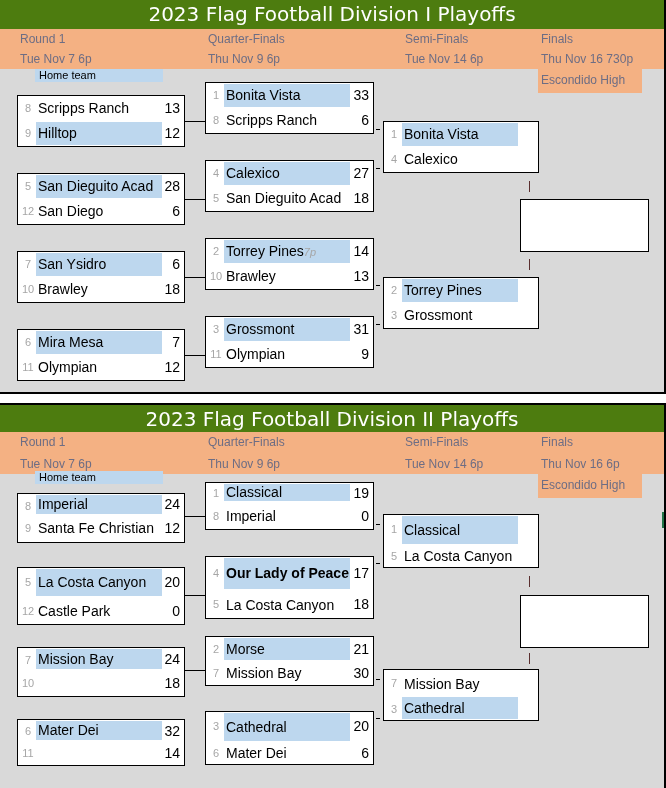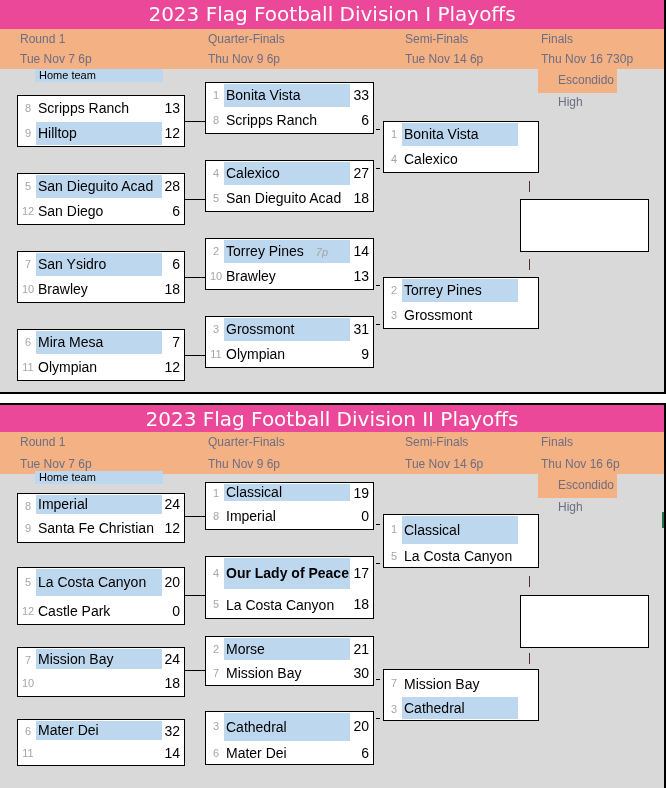--- a/index.html
+++ b/index.html
@@ -8,34 +8,34 @@
     font-family: "Liberation Sans", sans-serif; overflow: hidden;
   }
   .panel {
     position: absolute; left: 0; width: 666px; background: #d9d9d9;
     border-right: 2px solid #000; border-bottom: 2px solid #000;
   }
   #panel1 { top: 0; height: 394px; }
   #panel2 { top: 403px; height: 385px; border-bottom: none; border-top: 2px solid #000; }
   .title-bar {
     position: absolute; left: 0; top: 0; width: 664px; height: 29px;
-    background: #ec4899; color: #ffffff; text-align: center;
+    background: #4d7c0f; color: #ffffff; text-align: center;
     font-family: "DejaVu Sans", sans-serif; font-size: 20px; line-height: 29px;
   }
   .round-bar {
     position: absolute; left: 0; top: 29px; width: 664px; height: 40px;
     background: #f4b183;
   }
   .round-hdr {
     position: absolute; font-size: 12px; color: #6d6d84; line-height: 20px;
   }
   .round-hdr div { height: 20px; }
   .venue {
     position: absolute; background: #f4b183; color: #6d6d84; font-size: 12px;
-    line-height: 22px; padding-left: 20px; width: 79px; height: 24px;
+    line-height: 22px; padding-left: 3px; width: 104px; height: 24px;
   }
   .home-legend {
     position: absolute; left: 35px; top: 69px; width: 128px; height: 13px;
     background: #bdd7ee; font-size: 11px; line-height: 13px; padding-left: 4px; color: #000;
   }
   .match {
     position: absolute; width: 168px; height: 52px; background: #fff;
     border: 1px solid #000;
   }
   .match.wide { width: 169px; }
@@ -47,21 +47,21 @@
   .row.r1 { top: 25px; }
   .seed {
     position: absolute; left: 2px; width: 16px; text-align: center;
     font-size: 11px; color: #a6a6a6; line-height: 25px;
   }
   .team {
     position: absolute; left: 18px; width: 126px; height: 23px; top: 1px;
     line-height: 23px; padding-left: 2px; white-space: nowrap; overflow: visible;
   }
   .team.home { background: #bdd7ee; }
-  .team .note { color: #a6a6a6; font-size: 11px; margin-left: 12px; font-style: italic; }
+  .team .note { color: #a6a6a6; font-size: 11px; margin-left: 0; font-style: italic; }
   .score {
     position: absolute; right: 4px; width: 22px; text-align: right; line-height: 25px;
   }
   .semi { width: 156px; height: 52px; }
   .semi .team { width: 116px; }
   .line { position: absolute; background: #000; }
   .dash { position: absolute; width: 4px; height: 1px; background: #000; }
   .tick { position: absolute; width: 1px; height: 11px; background: #5b2f2f; }
   .final-box {
     position: absolute; width: 129px; height: 53px; background: #fff; border: 1px solid #000;

